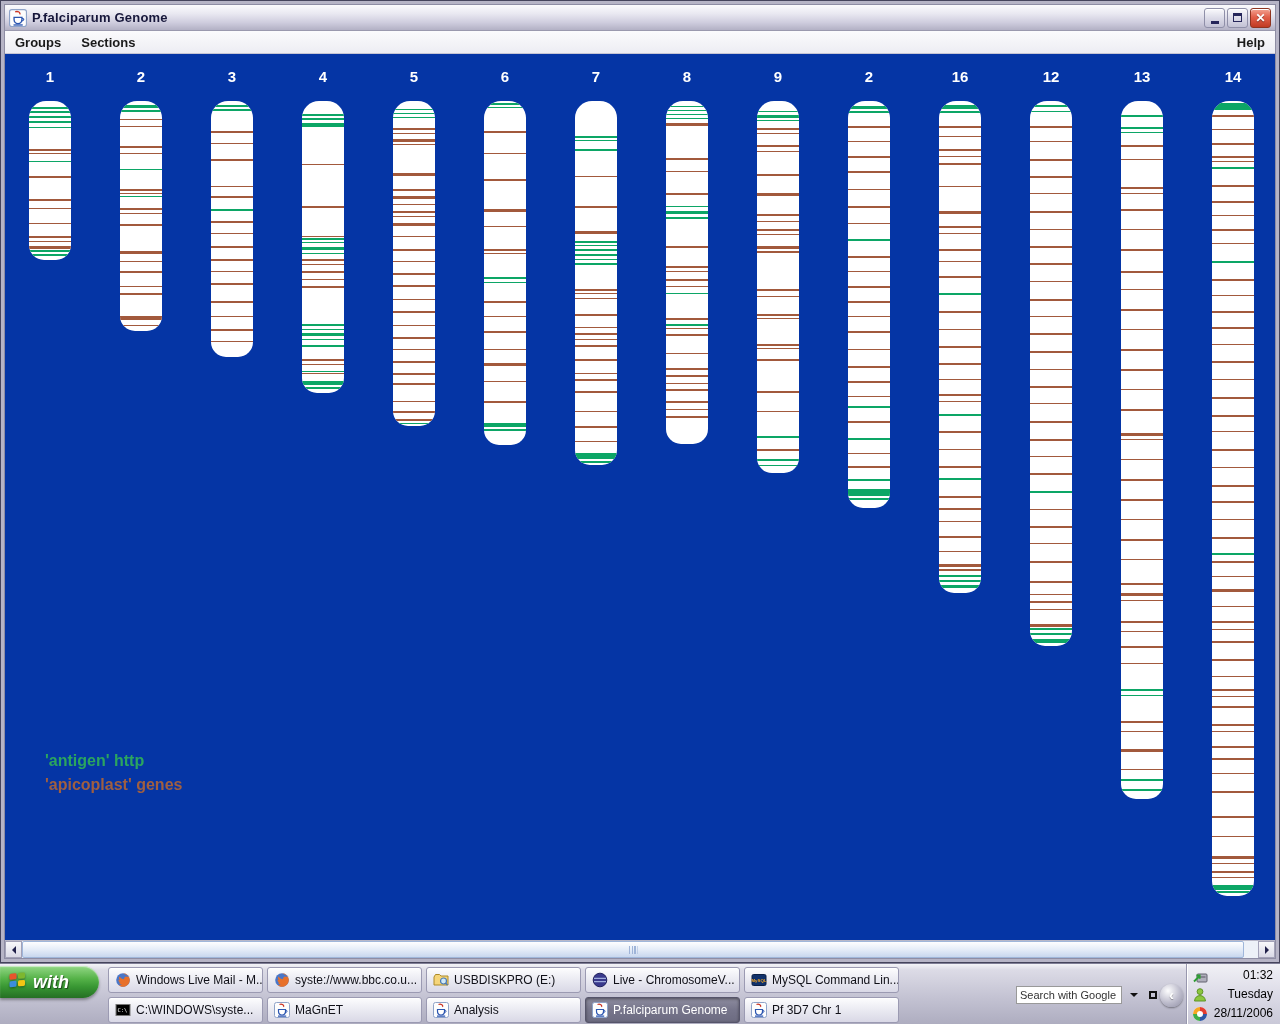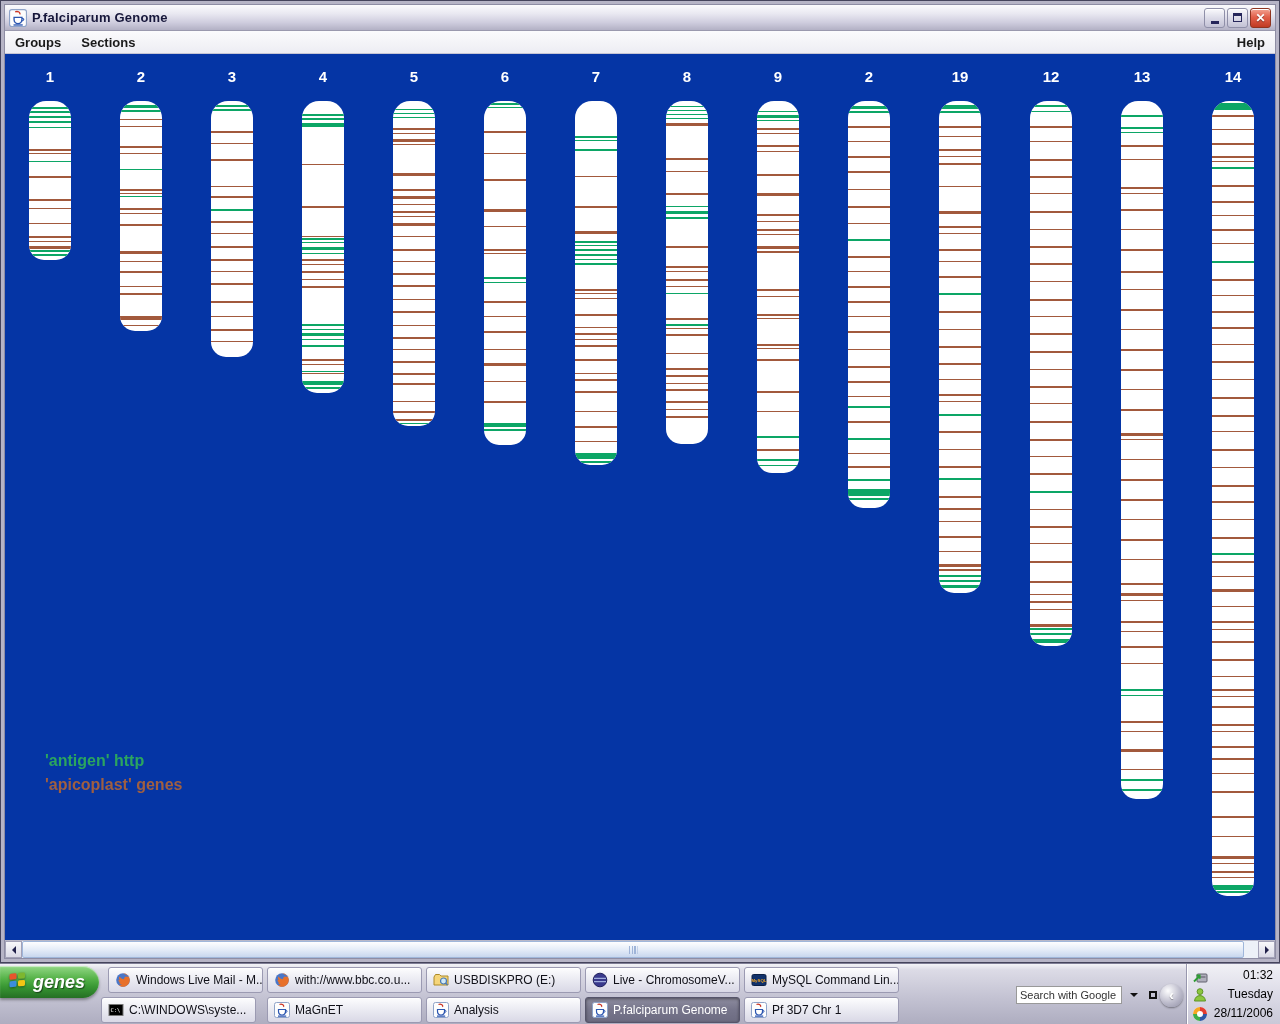--- a/index.html
+++ b/index.html
@@ -460,21 +460,21 @@
               <div class="stripe" style="top: 320px; height: 2px; background: rgb(162, 89, 60);"></div>
               <div class="stripe" style="top: 337px; height: 2px; background: rgb(12, 166, 102);"></div>
               <div class="stripe" style="top: 352px; height: 1px; background: rgb(162, 89, 60);"></div>
               <div class="stripe" style="top: 365px; height: 2px; background: rgb(162, 89, 60);"></div>
               <div class="stripe" style="top: 378px; height: 2px; background: rgb(12, 166, 102);"></div>
               <div class="stripe" style="top: 388px; height: 7px; background: rgb(12, 166, 102);"></div>
               <div class="stripe" style="top: 397px; height: 2px; background: rgb(12, 166, 102);"></div>
             </div>
           </div>
           <div class="chrom" style="left: 930px;">
-            <div class="chrom-label">19</div>
+            <div class="chrom-label">16</div>
             <div class="chrom-bar" style="height: 492px;">
               <div class="stripe" style="top: 4px; height: 4px; background: rgb(12, 166, 102);"></div>
               <div class="stripe" style="top: 10px; height: 2px; background: rgb(12, 166, 102);"></div>
               <div class="stripe" style="top: 25px; height: 2px; background: rgb(162, 89, 60);"></div>
               <div class="stripe" style="top: 35px; height: 1px; background: rgb(162, 89, 60);"></div>
               <div class="stripe" style="top: 48px; height: 2px; background: rgb(162, 89, 60);"></div>
               <div class="stripe" style="top: 55px; height: 1px; background: rgb(162, 89, 60);"></div>
               <div class="stripe" style="top: 62px; height: 2px; background: rgb(162, 89, 60);"></div>
               <div class="stripe" style="top: 85px; height: 1px; background: rgb(162, 89, 60);"></div>
               <div class="stripe" style="top: 110px; height: 3px; background: rgb(162, 89, 60);"></div>
@@ -678,36 +678,36 @@
 <div class="taskbar">
   <div class="start-button">
     <span class="icon" id="start-flag"><svg viewBox="0 0 18 17">
           <g transform="skewY(-6) translate(0,1.5)">
             <rect x="1" y="1.5" width="7" height="6" rx="1.5" fill="#e8552c"></rect>
             <rect x="9.5" y="1.5" width="7" height="6" rx="1.5" fill="#7db72f"></rect>
             <rect x="1" y="9" width="7" height="6" rx="1.5" fill="#3b8ddd"></rect>
             <rect x="9.5" y="9" width="7" height="6" rx="1.5" fill="#f4c514"></rect>
           </g>
         </svg></span>
-    <span>genes</span>
+    <span>with</span>
   </div>
   <div id="task-buttons">
       <div class="task-btn" style="left: 108px; top: 3px;">
         <span class="icon"><svg viewBox="0 0 16 16">
             <circle cx="8" cy="8" r="6.8" fill="#4a76c7"></circle>
             <path d="M8 1.2c3.7 0 6.8 3 6.8 6.8 0 3.7-3 6.8-6.8 6.8-1.8 0-3.3-.7-4.5-1.8 1 .4 2.6.3 3.4-.4-1.5-.2-2.3-.9-2.8-1.9.4.2 1 .2 1.5 0C4 10.2 3.5 9 3.6 7.7c.3.3.8.5 1.3.5C4 7.3 3.7 5.8 4.5 4.6c1 1.5 2.7 2.6 4.6 2.7-.3-1.5.7-2.9 2.2-2.9.7 0 1.3.3 1.8.7.6-.1 1.1-.3 1.5-.6" fill="#e8702a"></path>
           </svg></span>
         <span>Windows Live Mail - M...</span>
       </div>
       <div class="task-btn" style="left: 267px; top: 3px;">
         <span class="icon"><svg viewBox="0 0 16 16">
             <circle cx="8" cy="8" r="6.8" fill="#4a76c7"></circle>
             <path d="M8 1.2c3.7 0 6.8 3 6.8 6.8 0 3.7-3 6.8-6.8 6.8-1.8 0-3.3-.7-4.5-1.8 1 .4 2.6.3 3.4-.4-1.5-.2-2.3-.9-2.8-1.9.4.2 1 .2 1.5 0C4 10.2 3.5 9 3.6 7.7c.3.3.8.5 1.3.5C4 7.3 3.7 5.8 4.5 4.6c1 1.5 2.7 2.6 4.6 2.7-.3-1.5.7-2.9 2.2-2.9.7 0 1.3.3 1.8.7.6-.1 1.1-.3 1.5-.6" fill="#e8702a"></path>
           </svg></span>
-        <span>with://www.bbc.co.u...</span>
+        <span>syste://www.bbc.co.u...</span>
       </div>
       <div class="task-btn" style="left: 426px; top: 3px;">
         <span class="icon"><svg viewBox="0 0 16 16">
             <path d="M1 5l1.5-2.5h4L8 4h7v9H1z" fill="#f5d57a" stroke="#ad8a28"></path>
             <circle cx="10.5" cy="9" r="3" fill="#cfe8f7" stroke="#4a7ab5" stroke-width="1.2"></circle>
             <path d="M12.7 11.2l1.8 1.8" stroke="#4a7ab5" stroke-width="1.5"></path>
           </svg></span>
         <span>USBDISKPRO (E:)</span>
       </div>
       <div class="task-btn" style="left: 585px; top: 3px;">
@@ -718,21 +718,21 @@
           </svg></span>
         <span>Live - ChromosomeV...</span>
       </div>
       <div class="task-btn" style="left: 744px; top: 3px;">
         <span class="icon"><svg viewBox="0 0 16 16">
             <rect x="1" y="2.5" width="14" height="11" rx="1.5" fill="#10316b" stroke="#0a1f45"></rect>
             <text x="8" y="9.8" font-size="4.4" fill="#f5a623" text-anchor="middle" font-family="sans-serif" font-weight="bold">MySQL</text>
           </svg></span>
         <span>MySQL Command Lin...</span>
       </div>
-      <div class="task-btn" style="left: 101px; top: 33px;">
+      <div class="task-btn" style="left: 108px; top: 33px;">
         <span class="icon"><svg viewBox="0 0 16 16">
             <rect x="1" y="2.5" width="14" height="11" fill="#000" stroke="#777"></rect>
             <text x="2.5" y="9.5" font-size="5.5" fill="#fff" font-family="monospace">C:\</text>
           </svg></span>
         <span>C:\WINDOWS\syste...</span>
       </div>
       <div class="task-btn" style="left: 267px; top: 33px;">
         <span class="icon"><svg viewBox="0 0 16 16">
             <rect x="0.5" y="0.5" width="15" height="15" rx="2" fill="#fdfdfd" stroke="#8fa3c8"></rect>
             <path d="M5.5 2.5c2.5-1 5 .8 4 2.3" fill="none" stroke="#cc3322" stroke-width="1.2"></path>

